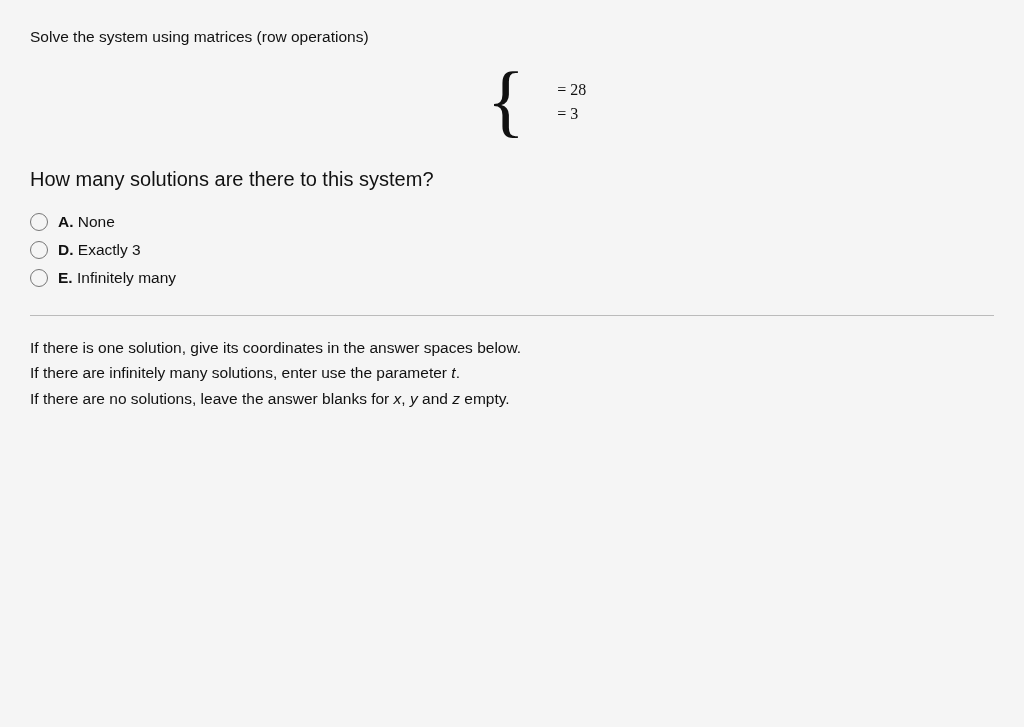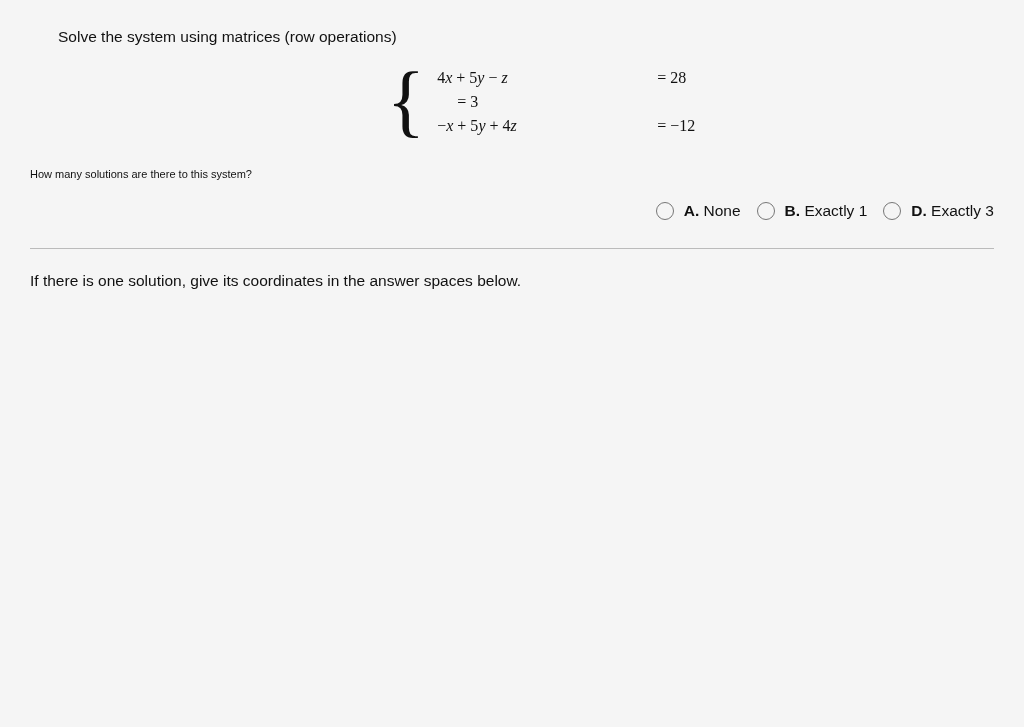--- a/index.html
+++ b/index.html
@@ -25,21 +25,20 @@
       width: 1024px;
       min-height: 727px;
       padding: 28px 30px 30px 30px;
     }
 
     .problem-title {
       font-size: 15.5px;
       font-family: Arial, sans-serif;
       color: #111;
       margin-bottom: 18px;
-      margin-left: 28px;
     }
 
     .equation-block {
       display: flex;
       justify-content: center;
       margin-bottom: 28px;
       margin-left: 60px;
     }
 
     .brace-system {
@@ -80,30 +79,30 @@
 
     .eq-equals {
       font-size: 16px;
       font-family: 'Times New Roman', serif;
       min-width: 60px;
       text-align: left;
       padding-left: 20px;
     }
 
     .question-text {
-      font-size: 11px;
+      font-size: 20px;
       font-family: Arial, sans-serif;
       color: #111;
       margin-bottom: 22px;
     }
 
     .answer-options {
       display: flex;
-      flex-direction: row;
-      gap: 16px;
+      flex-direction: column;
+      gap: 10px;
       margin-bottom: 28px;
       justify-content: flex-end;
     }
 
     .option-row {
       display: flex;
       flex-direction: row;
       align-items: center;
       gap: 10px;
       cursor: pointer;
@@ -163,63 +162,64 @@
 
 <div class="page-container">
 
   <div class="problem-title">Solve the system using matrices (row operations)</div>
 
   <div class="equation-block">
     <div class="brace-system">
       <span class="curly-brace">{</span>
       <div class="equations">
         <div class="equation-row">
-          <span class="eq-lhs">4<em class="math-var">x</em> + 5<em class="math-var">y</em> − <em class="math-var">z</em></span>
           <span class="eq-equals">= 28</span>
         </div>
         <div class="equation-row">
           <span class="eq-equals">= 3</span>
         </div>
-        <div class="equation-row">
-          <span class="eq-lhs">−<em class="math-var">x</em> + 5<em class="math-var">y</em> + 4<em class="math-var">z</em></span>
-          <span class="eq-equals">= −12</span>
-        </div>
       </div>
     </div>
   </div>
 
   <div class="question-text">How many solutions are there to this system?</div>
 
   <div class="answer-options">
 
     <div class="option-row">
       <span class="radio-circle"></span>
       <span class="option-label"><strong>A.</strong> None</span>
     </div>
 
-    <div class="option-row">
-      <span class="radio-circle"></span>
-      <span class="option-label"><strong>B.</strong> Exactly 1</span>
-    </div>
 
 
     <div class="option-row">
       <span class="radio-circle"></span>
       <span class="option-label"><strong>D.</strong> Exactly 3</span>
     </div>
 
+    <div class="option-row">
+      <span class="radio-circle"></span>
+      <span class="option-label"><strong>E.</strong> Infinitely many</span>
+    </div>
 
 
   </div>
 
   <hr class="divider">
 
   <div class="instructions">
 
     <p class="instruction-text">
       If there is one solution, give its coordinates in the answer spaces below.
     </p>
 
-
+    <p class="instruction-text">
+      If there are infinitely many solutions, enter use the parameter <em>t</em>.
+    </p>
+
+    <p class="instruction-text">
+      If there are no solutions, leave the answer blanks for <em>x</em>, <em>y</em> and <em>z</em> empty.
+    </p>
 
   </div>
 
 </div>
 
 </body></html>

